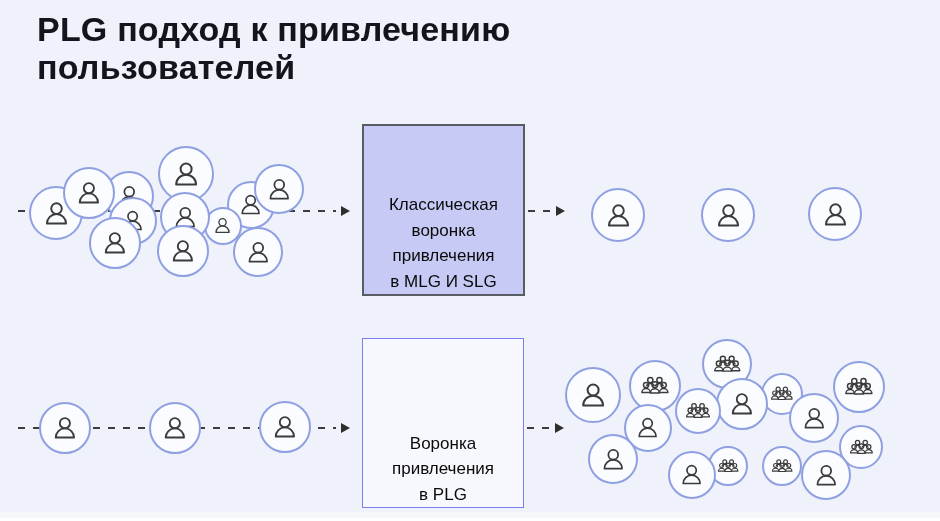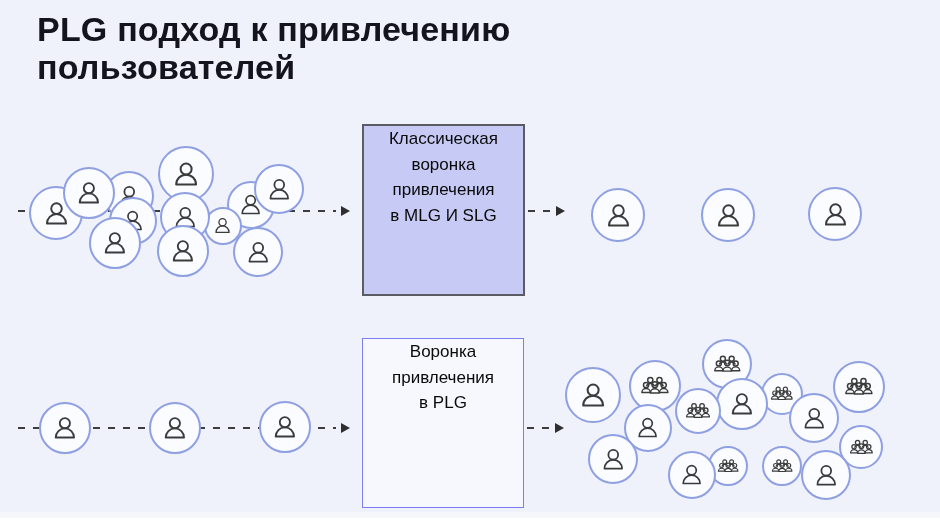--- a/index.html
+++ b/index.html
@@ -46,21 +46,21 @@
     box-sizing: border-box;
     display: flex;
     align-items: center;
     justify-content: center;
   }
   .icon-wrap { display: flex; width: 62%; height: 62%; align-items: center; justify-content: center; }
   .icon-wrap svg { width: 100%; height: 100%; display: block; }
   .funnel-box {
     position: absolute;
     display: flex;
-    align-items: flex-start;
+    align-items: flex-end;
     justify-content: center;
     text-align: center;
     box-sizing: border-box;
     z-index: 2;
   }
   .box-classic {
     left: 362px; top: 124px; width: 163px; height: 172px;
     background: #c6caf4;
     border: 2px solid #5a5c64;
   }

